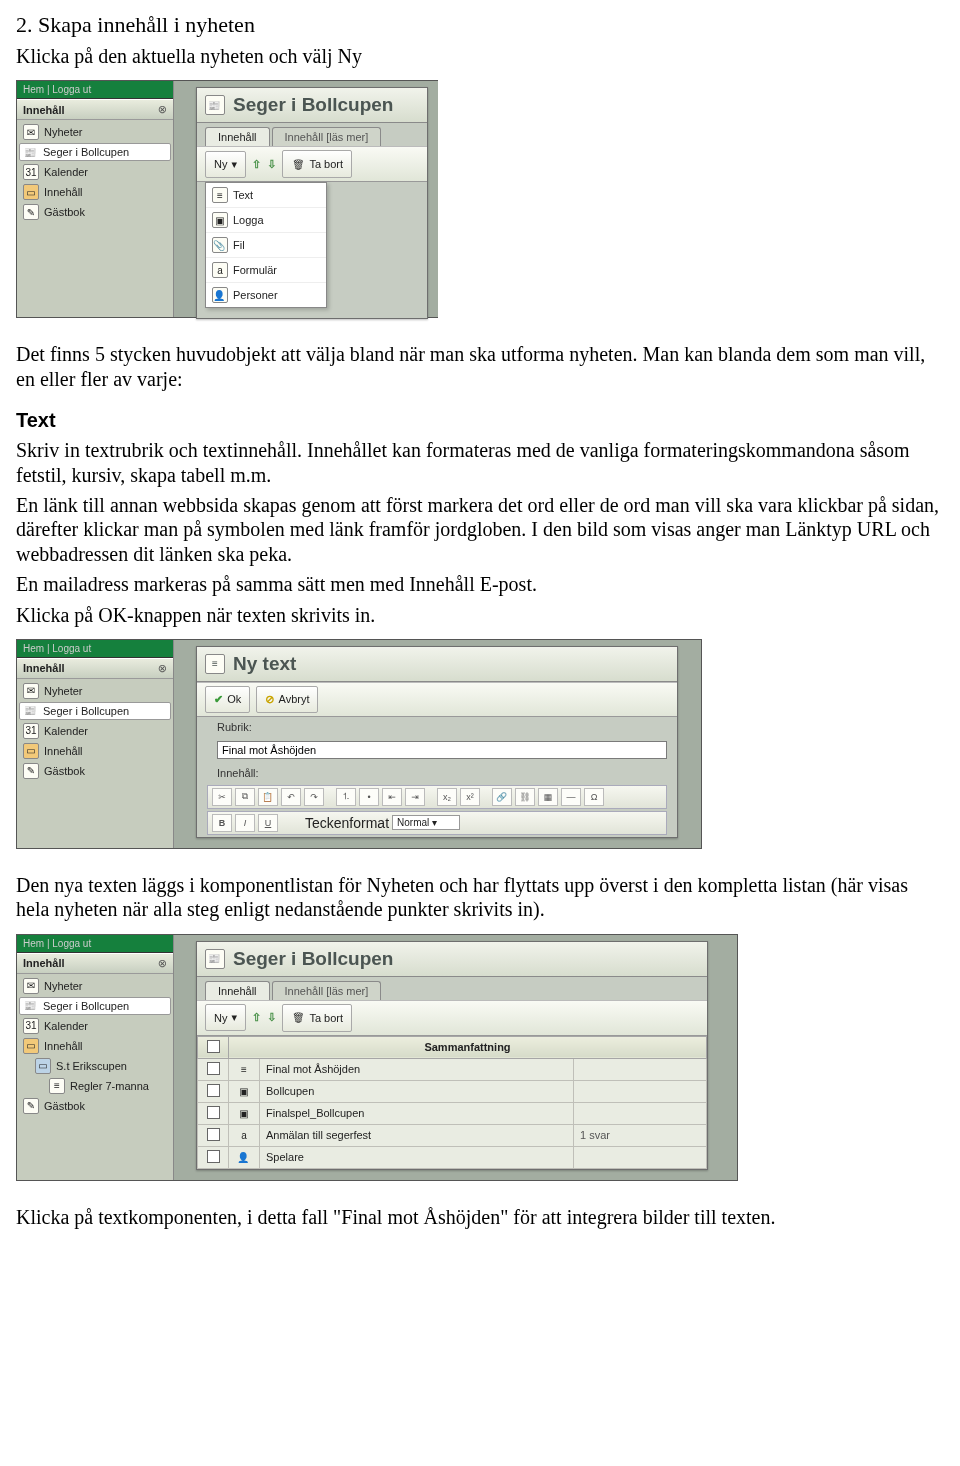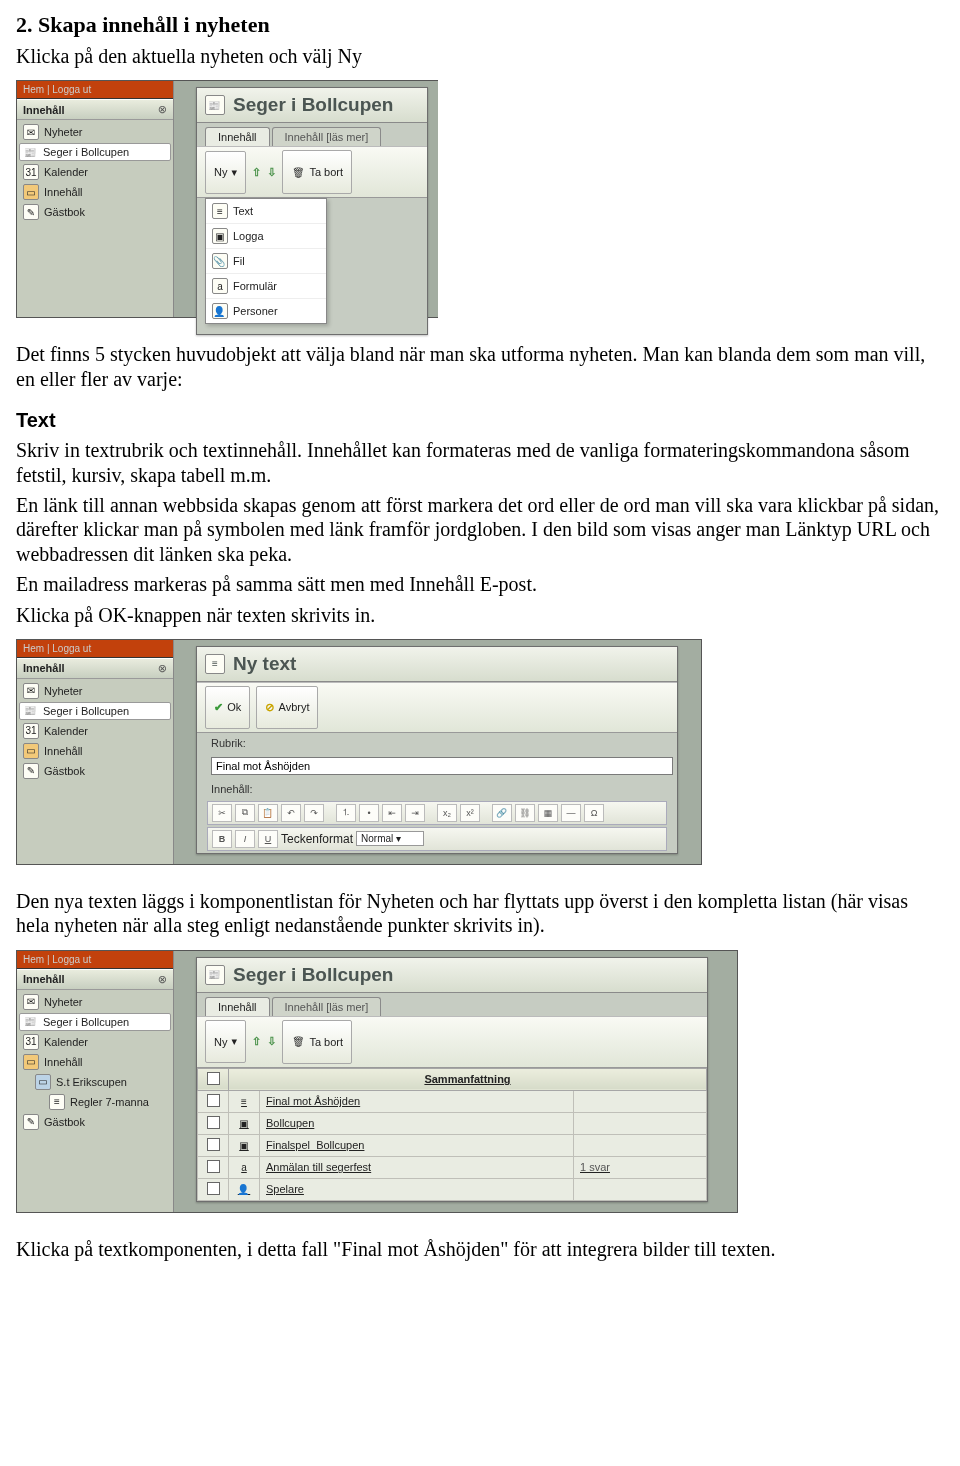--- a/index.html
+++ b/index.html
@@ -4,42 +4,42 @@
 <style>
   body{
     font-family: "Times New Roman", serif;
     font-size:20px;
     margin:0;
     padding:12px 16px 40px 16px;
     color:#000;
     background:#fff;
     width:928px;
   }
-  h2.heading{font-weight:bold;font-size:22px;margin:0 0 2px 0;}
+  h2.heading{font-weight:normal;font-size:22px;margin:0 0 2px 0;}
   p{margin:6px 0;line-height:1.22;}
   .section-label{font-size:20px;font-weight:bold;font-family:Arial,Helvetica,sans-serif;margin-top:18px;margin-bottom:6px;}
   
   
   .shot{
     font-family: Arial, Helvetica, sans-serif;
     font-size:11px;
     color:#222;
     background:#a3ada1;
     border:1px solid #555;
     margin:12px 0 24px 0;
     display:flex;
   }
   .shot .sidebar{
     width:156px;
     flex:none;
     background:#c6ccbe;
     border-right:1px solid #888;
   }
   .topbar{
-    background:#c2410c;
+    background:#15803d;
     color:#ccc;
     font-size:10px;
     padding:3px 6px;
     border-bottom:1px solid #333;
   }
   .panehdr{
     background:linear-gradient(#e9ecde,#c7cfc0);
     border-top:1px solid #fff;
     border-bottom:1px solid #9a9a9a;
     padding:3px 6px;
@@ -81,60 +81,60 @@
   }
   .tab.inactive{background:#cfd4c9;color:#555;text-align:right;}
   .toolbar{
     display:flex;align-items:center;gap:6px;
     background:linear-gradient(#f9faf4,#e1e6d8);
     border-top:1px solid #bbb;border-bottom:1px solid #999;
     padding:3px 8px;font-size:11px;
   }
   .tbtn{
     display:flex;align-items:center;gap:4px;
-    padding:14px 8px;border:1px solid #a9a9a9;background:linear-gradient(#fff,#e7eadd);
+    padding:6px 8px;border:1px solid #a9a9a9;background:linear-gradient(#fff,#e7eadd);
     border-radius:2px;cursor:pointer;
   }
   .arrow-up{color:#4a924a;font-weight:bold;}
   .arrow-down{color:#4a924a;font-weight:bold;}
   .dropdown{
     margin:0 8px 10px 8px;
     width:120px;
     background:#fff;border:1px solid #888;
     box-shadow:2px 2px 4px rgba(0,0,0,0.2);
   }
   .dropdown .navitem{padding:4px 6px;border-bottom:1px solid #eee;}
   .dropdown .navitem:last-child{border-bottom:none;}
   
   
   .shot1{width:420px;height:236px;}
   
   
   .shot2{width:684px;}
-  .formrow{padding:4px 14px;font-size:11px;color:#333;}
+  .formrow{padding:4px 20px;font-size:11px;color:#333;}
   .tinput{
     width:650px;max-width:100%;
     border:1px solid #7a7a7a;background:#fff;padding:2px 4px;font-family:Arial;font-size:11px;
   }
   .rtetool{
     display:flex;gap:3px;align-items:center;
     background:linear-gradient(#f6f7f0,#e1e4d8);
     border:1px solid #aab;
     margin:2px 10px;padding:2px 4px;
   }
   .rtebtn{width:18px;height:16px;border:1px solid #bbb;background:#fdfdf9;font-size:9px;display:flex;align-items:center;justify-content:center;color:#555;}
   .rtesel{font-size:10px;border:1px solid #999;background:#fff;padding:1px 22px 1px 4px;}
   .editor{
     margin:2px 10px 10px 10px;background:#fff;border:1px solid #888;
     min-height:24px;padding:4px 6px;font-size:11px;
   }
   
   
   .shot3{width:720px;}
-  .gridtable{width:100%;border-collapse:collapse;font-size:11px;text-decoration:underline;}
+  .gridtable{width:100%;border-collapse:collapse;font-size:11px;}
   .gridtable th{
     background:linear-gradient(#eceede,#d6dbc9);
     border:1px solid #a6a6a6;padding:3px 6px;text-align:center;font-weight:bold;
   }
   .gridtable td{border:1px solid #bfbfb8;padding:3px 6px;background:#e9ece2;}
   .gridtable td.cb{width:18px;text-align:center;}
   .gridtable td.ic-cell{width:18px;text-align:center;}
   .gridtable td.extra{width:120px;color:#555;margin-left:40px;}
   .chk{width:11px;height:11px;border:1px solid #666;background:#fff;display:inline-block;}
   .mini-ic{font-size:10px;}
@@ -303,21 +303,21 @@
       <div class="rtetool">
         <div class="rtebtn">
             <b>B</b>
           </div>
         <div class="rtebtn">
             <i>I</i>
           </div>
         <div class="rtebtn">
             <u>U</u>
           </div>
-        <span style="font-size:12px;margin-left:0;">Teckenformat</span>
+        <span style="font-size:14px;margin-left:24px;">Teckenformat</span>
         <div class="rtesel"><span>Normal</span> <span>▾</span></div>
       </div>
     </div>
   </div>
 </div>
 
 <p>Den nya texten läggs i komponentlistan för Nyheten och har flyttats upp överst i den kompletta listan (här visas hela nyheten när alla steg enligt nedanstående punkter skrivits in).</p>
 
 <div class="shot shot3">
   <div class="sidebar">

